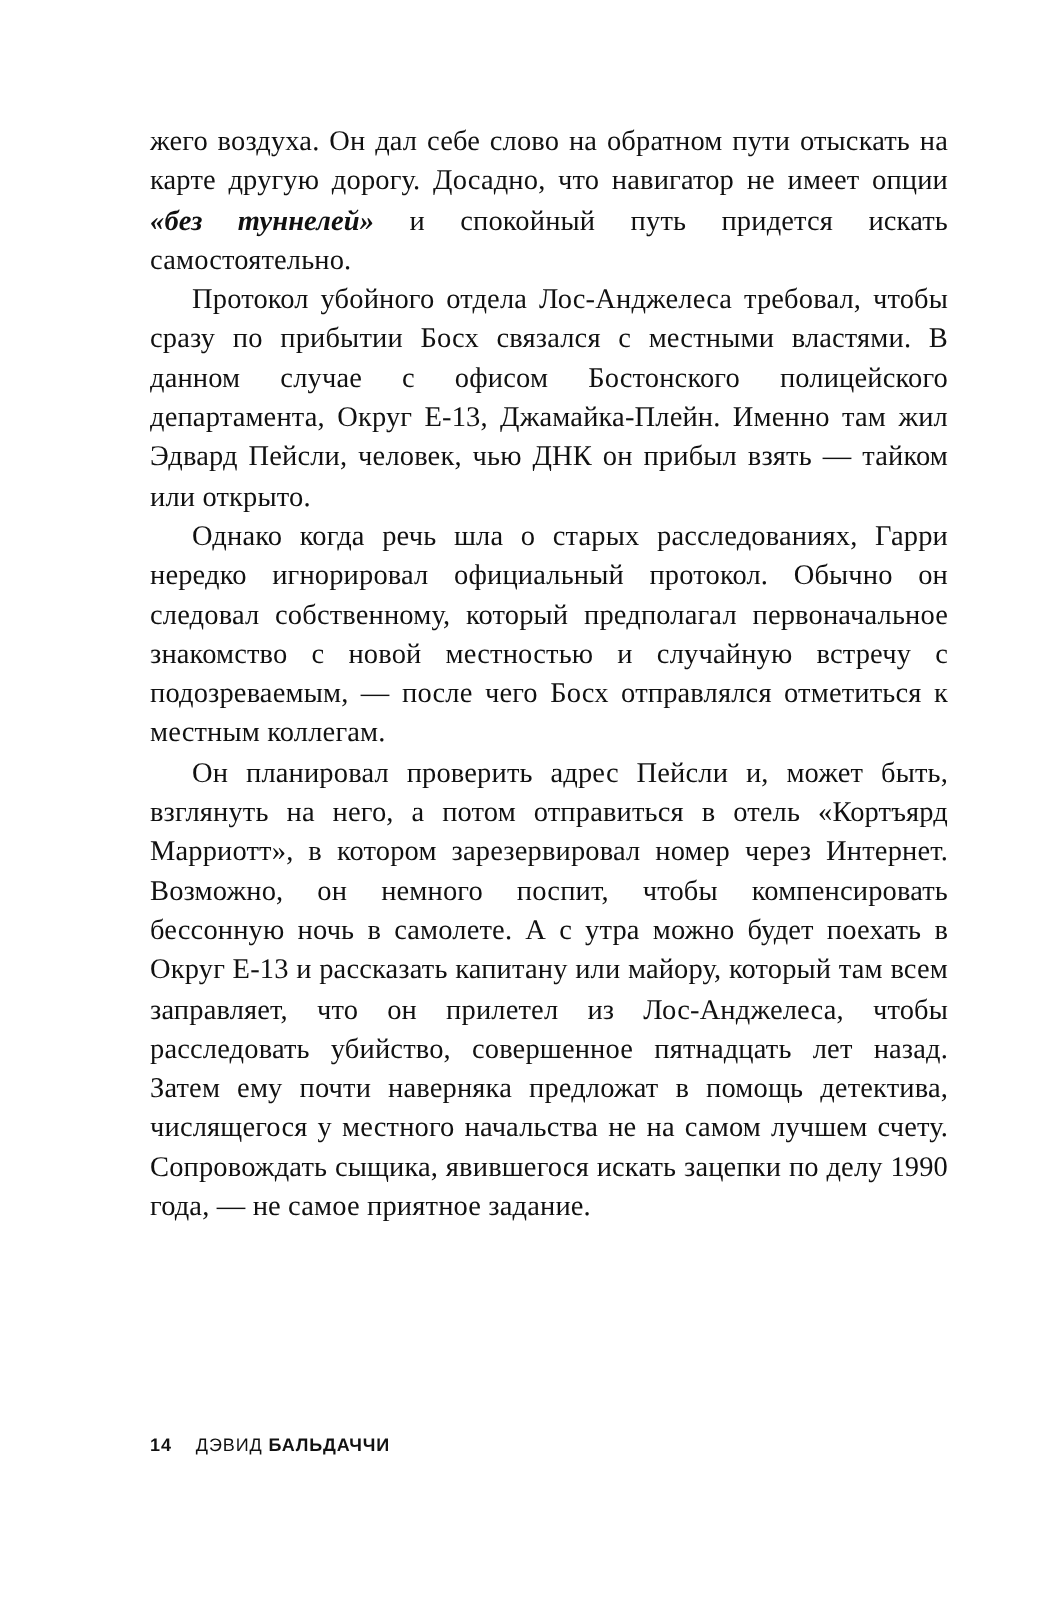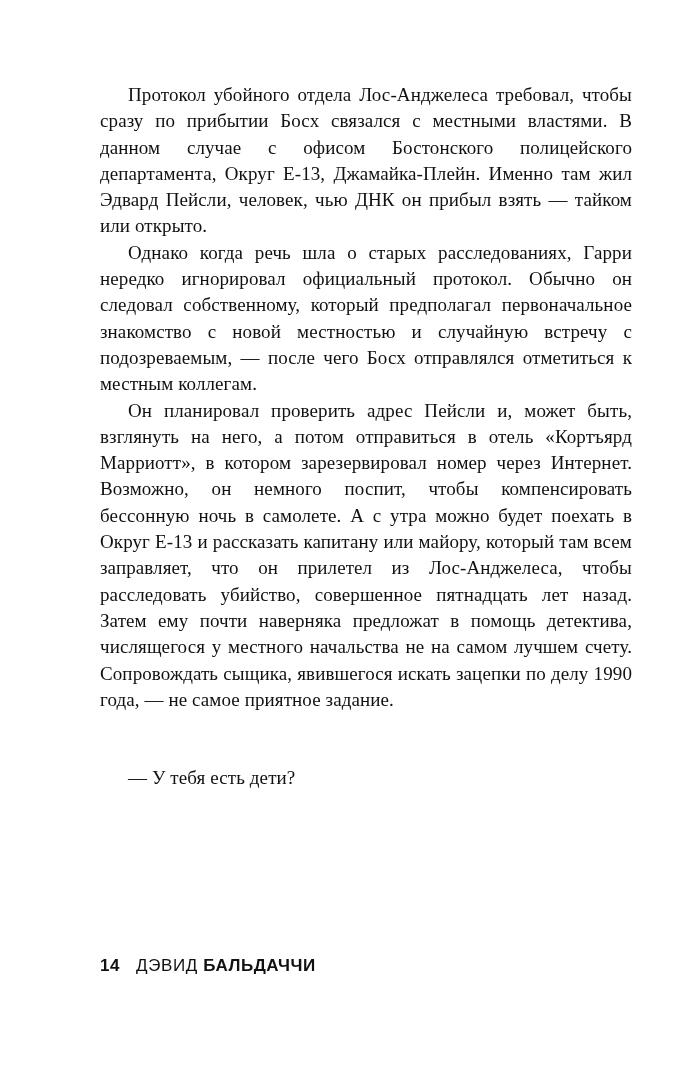--- a/index.html
+++ b/index.html
@@ -29,50 +29,50 @@
   }
   .para { text-indent: 28px; }
   .para.no-indent { text-indent: 0; }
   .emph { font-weight: bold; font-style: italic; }
   .section-break { height: 52px; }
   .running-footer {
     position: absolute;
     left: 100px;
     top: 956px;
     font-family: "Liberation Sans", sans-serif;
-    font-size: 17px;
+    font-size: 12px;
     color: #111111;
     letter-spacing: 0.6px;
     white-space: nowrap;
   }
   .page-number {
     font-weight: bold;
     margin-right: 16px;
   }
   .author-first { font-weight: normal; }
   .author-last { font-weight: bold; }
 </style>
 </head>
 <body>
 
 <div class="page">
 
   <main class="text-block">
 
+    <p class="para no-indent"><span>жего воздуха. Он дал себе слово на обратном пути отыскать на карте другую дорогу. Досадно, что навигатор не имеет опции </span><span class="emph">«без туннелей»</span><span> и спокойный путь придется искать самостоятельно.</span></p>
 
     <p class="para">Протокол убойного отдела Лос-Анджелеса требовал, чтобы сразу по прибытии Босх связался с местными властями. В данном случае с офисом Бостонского полицейского департамента, Округ Е-13, Джамайка-Плейн. Именно там жил Эдвард Пейсли, человек, чью ДНК он прибыл взять — тайком или открыто.</p>
 
     <p class="para">Однако когда речь шла о старых расследованиях, Гарри нередко игнорировал официальный протокол. Обычно он следовал собственному, который предполагал первоначальное знакомство с новой местностью и случайную встречу с подозреваемым, — после чего Босх отправлялся отметиться к местным коллегам.</p>
 
     <p class="para">Он планировал проверить адрес Пейсли и, может быть, взглянуть на него, а потом отправиться в отель «Кортъярд Марриотт», в котором зарезервировал номер через Интернет. Возможно, он немного поспит, чтобы компенсировать бессонную ночь в самолете. А с утра можно будет поехать в Округ Е-13 и рассказать капитану или майору, который там всем заправляет, что он прилетел из Лос-Анджелеса, чтобы расследовать убийство, совершенное пятнадцать лет назад. Затем ему почти наверняка предложат в помощь детектива, числящегося у местного начальства не на самом лучшем счету. Сопровождать сыщика, явившегося искать зацепки по делу 1990 года, — не самое приятное задание.</p>
 
     <div class="section-break"></div>
 
 
-    <p class="para">— У тебя есть дети?</p>
 
   </main>
 
   <footer class="running-footer">
     <span class="page-number">14</span><span class="author"><span class="author-first">ДЭВИД</span> <span class="author-last">БАЛЬДАЧЧИ</span></span>
   </footer>
 
 </div>
 
 </body></html>

